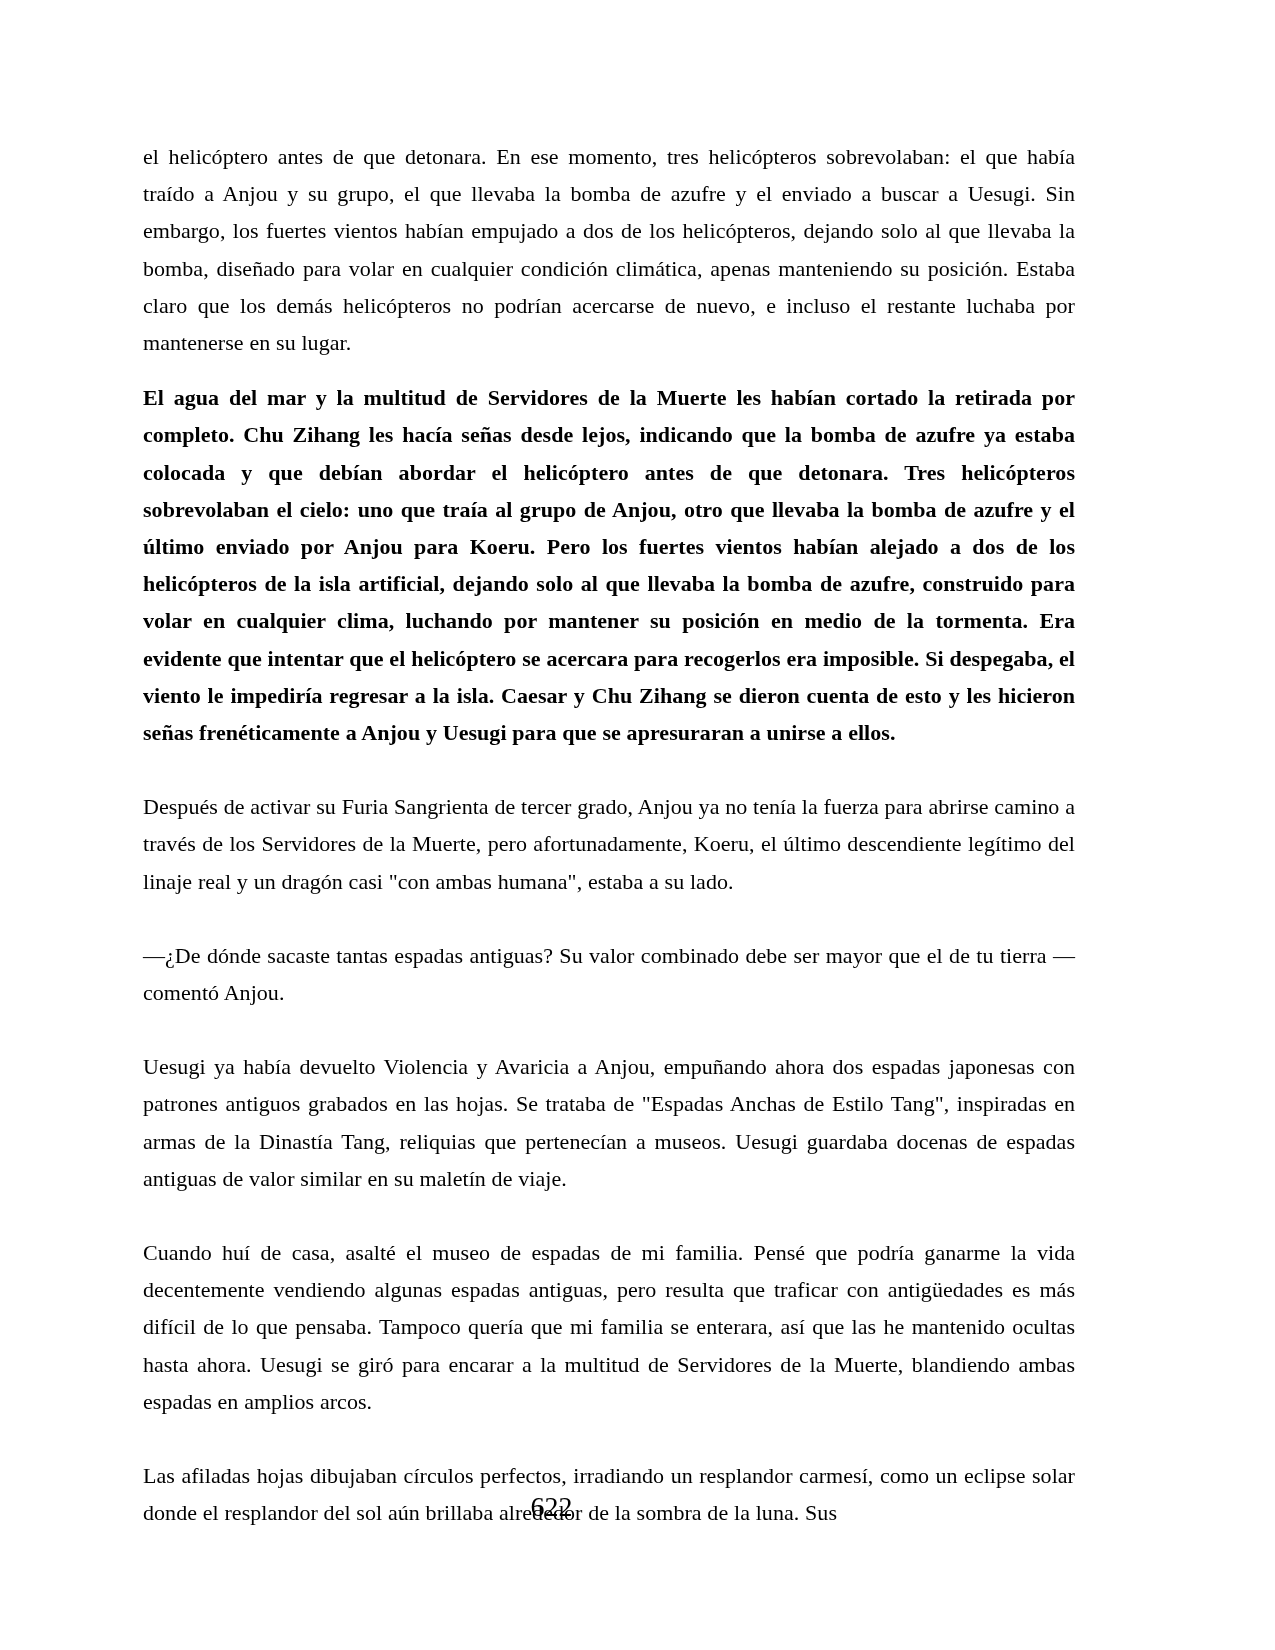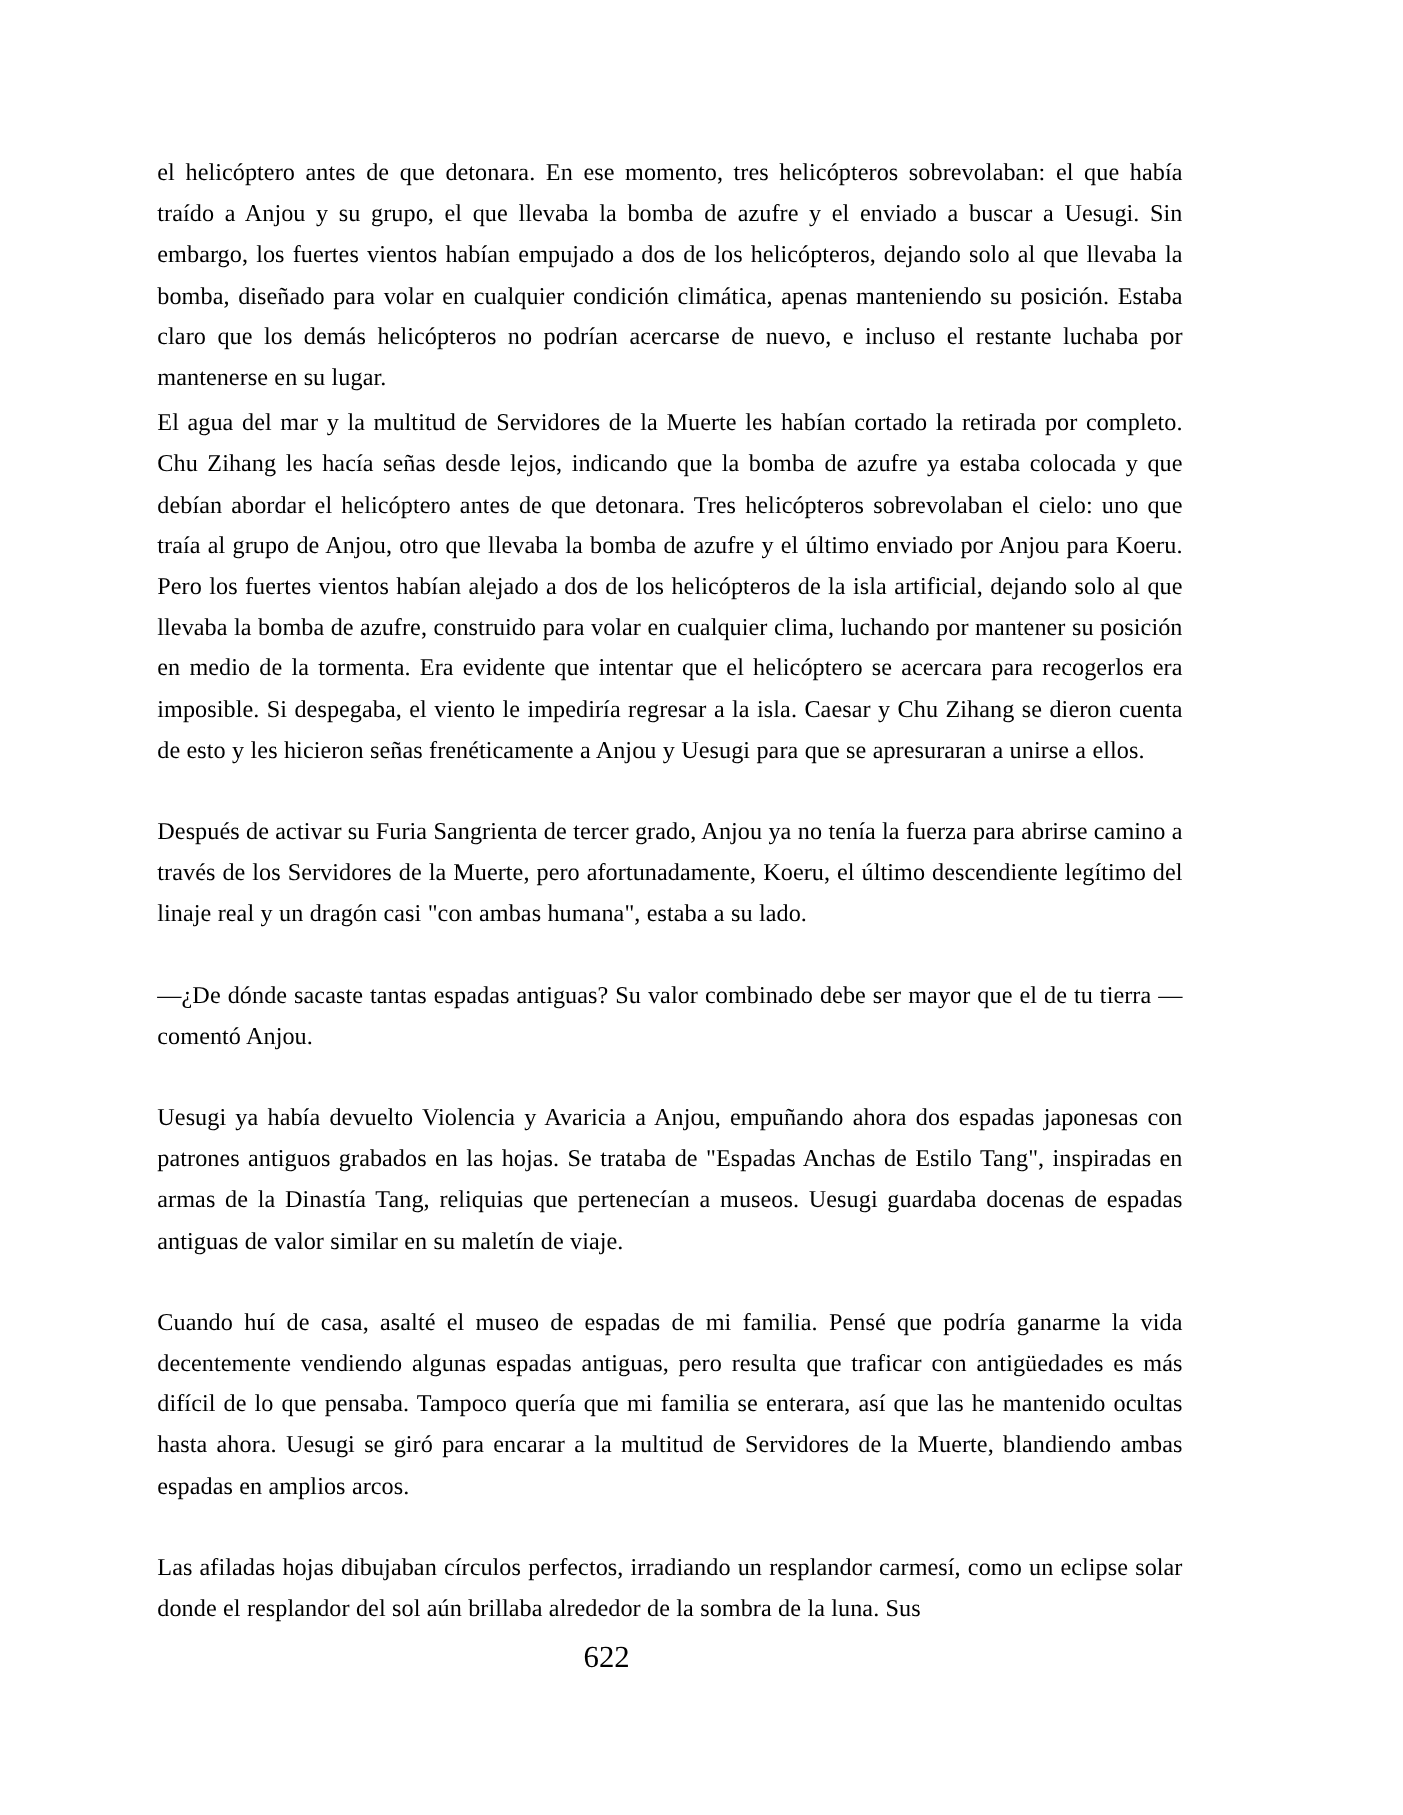--- a/index.html
+++ b/index.html
@@ -37,21 +37,22 @@
     line-height: 37.2px;
     letter-spacing: 0.05px;
     word-spacing: 0.2px;
     hyphens: none;
   }
   .para + .para {
     margin-top: 37px;
   }
   
   .para.tight {
-    margin-top: 4px;
+    margin-top: 18px;
+    font-weight: bold;
   }
   .para:last-child {
     margin-bottom: 0;
   }
   .folio {
     position: absolute;
     left: 0;
     top: 1494px;
     width: 1103px;
     text-align: center;

